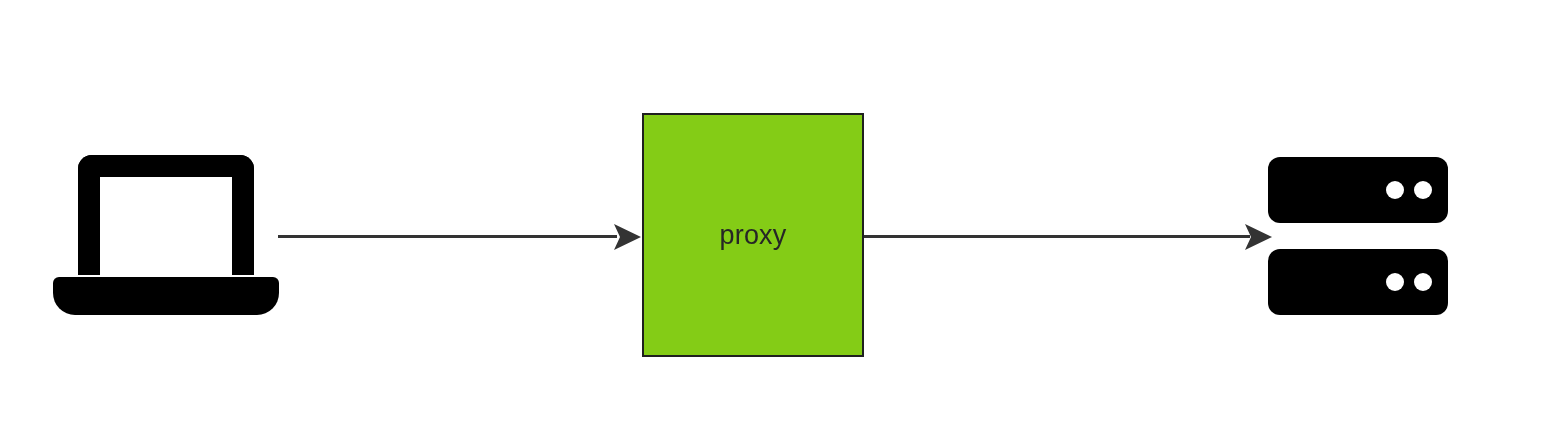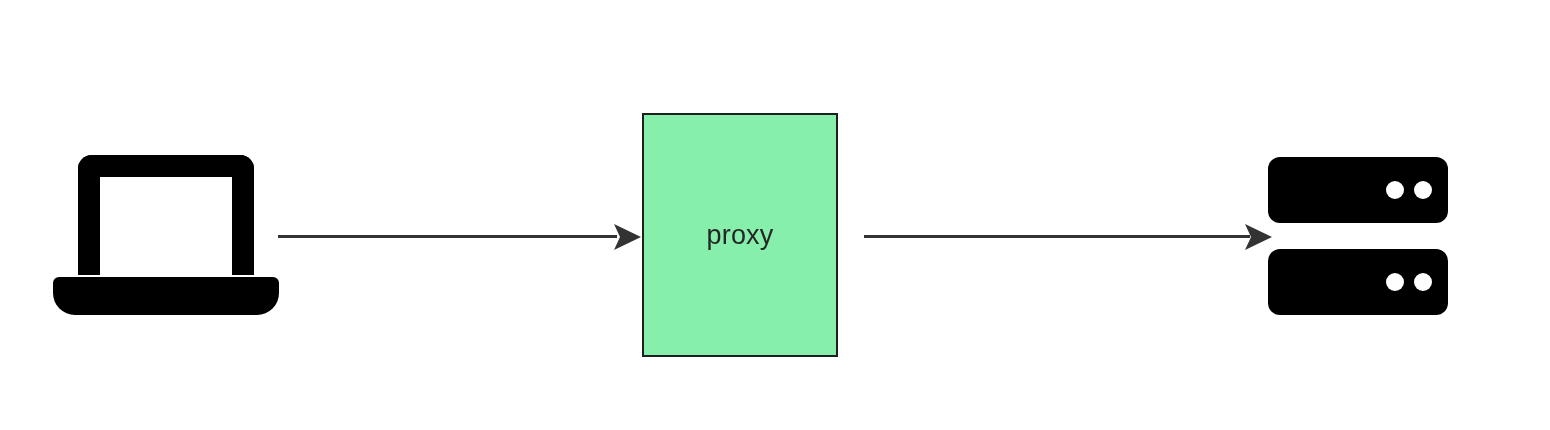--- a/index.html
+++ b/index.html
@@ -48,25 +48,25 @@
     width: 226px;
     height: 38px;
     background: #000000;
     border-radius: 6px 6px 22px 22px;
   }
   
   .node-proxy {
     position: absolute;
     left: 642px;
     top: 113px;
-    width: 196px;
+    width: 222px;
     height: 244px;
     box-sizing: border-box;
     border: 2px solid #1f1f1f;
-    background: #86efac;
+    background: #84cc16;
     display: flex;
     align-items: center;
     justify-content: center;
   }
   .proxy-label {
     font-family: "Liberation Sans", sans-serif;
     font-size: 27px;
     color: #262626;
     line-height: 1;
     letter-spacing: 0.2px;

